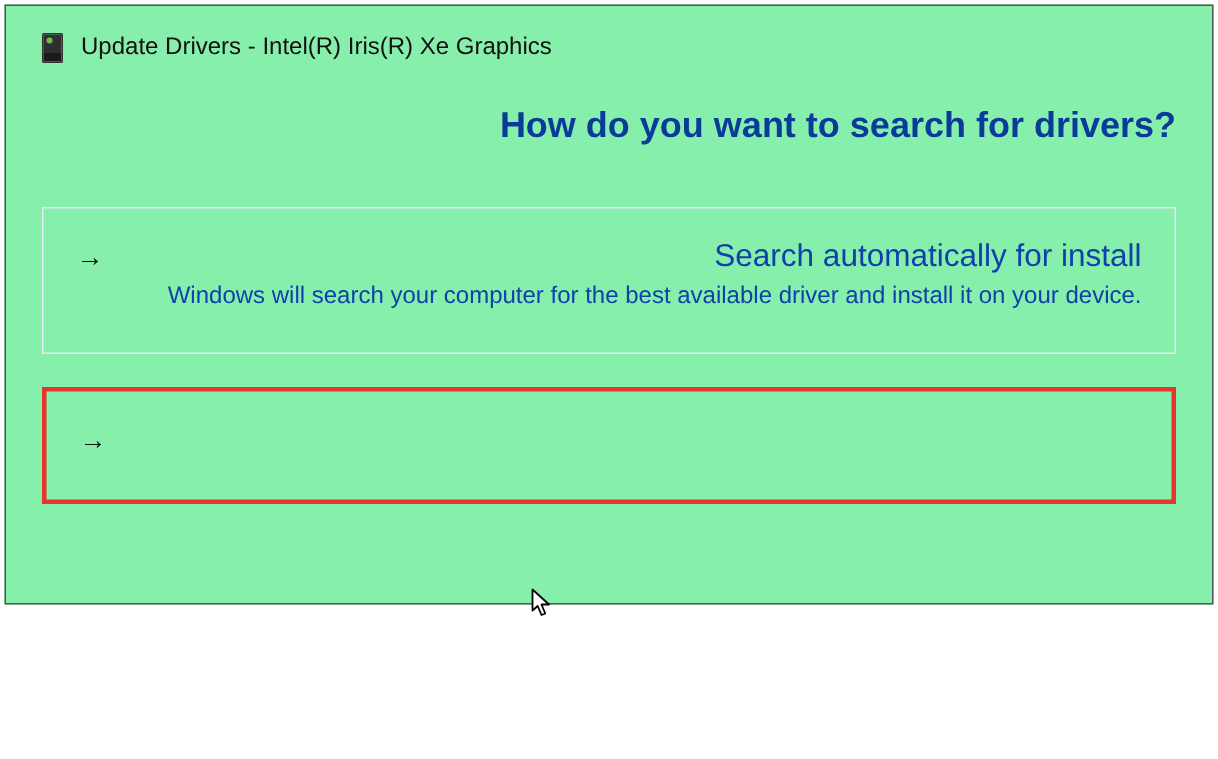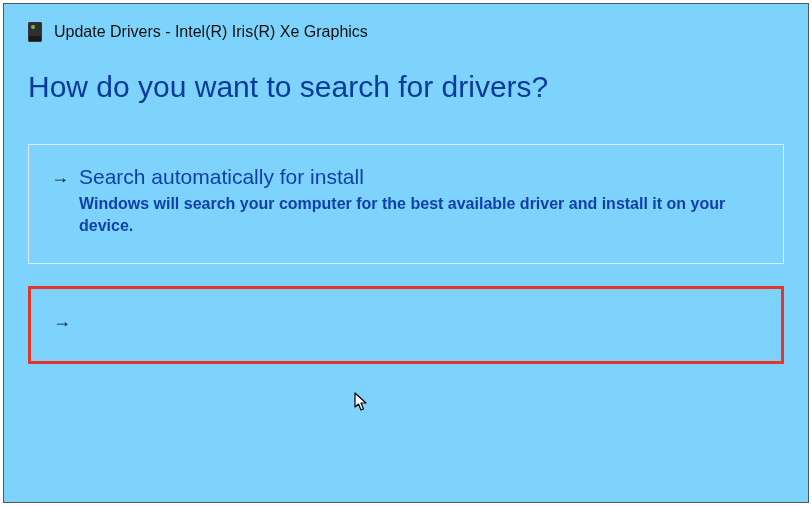--- a/index.html
+++ b/index.html
@@ -11,24 +11,25 @@
       font-family: "Segoe UI", Tahoma, sans-serif;
       background: #ffffff;
       width: 812px;
       height: 506px;
       overflow: hidden;
       position: relative;
     }
     .window {
       border: 1px solid #555;
       width: 806px;
-      height: 500px;
+      height: 400px;
       margin: 3px;
-      background: #7dd3fc;
+      background: #86efac;
       padding: 0;
+      text-align: right;
     }
     .titlebar {
       display: flex;
       align-items: center;
       padding: 18px 24px 10px 24px;
       gap: 12px;
     }
     .device-icon {
       width: 14px;
       height: 20px;
@@ -49,23 +50,23 @@
     }
     .titlebar-text {
       font-size: 16px;
       color: #111;
       font-weight: 400;
     }
     .content {
       padding: 18px 24px 24px 24px;
     }
     .heading {
-      font-size: 30px;
+      font-size: 24px;
       color: #0a3a9a;
-      font-weight: 400;
+      font-weight: 700;
       margin-bottom: 40px;
     }
     .option {
       border: 1px solid #e3eaf5;
       padding: 18px 22px 26px 22px;
       margin-bottom: 22px;
       position: relative;
     }
     .option.highlighted {
       border: 3px solid #e6352b;
@@ -87,21 +88,21 @@
     }
     .option-title {
       font-size: 21px;
       color: #1240ab;
       font-weight: 400;
       line-height: 28px;
     }
     .option-desc {
       font-size: 16px;
       color: #1240ab;
-      font-weight: 700;
+      font-weight: 400;
       margin-top: 2px;
       line-height: 22px;
     }
     .cursor {
       position: absolute;
       left: 354px;
       top: 392px;
       pointer-events: none;
     }
   </style>

